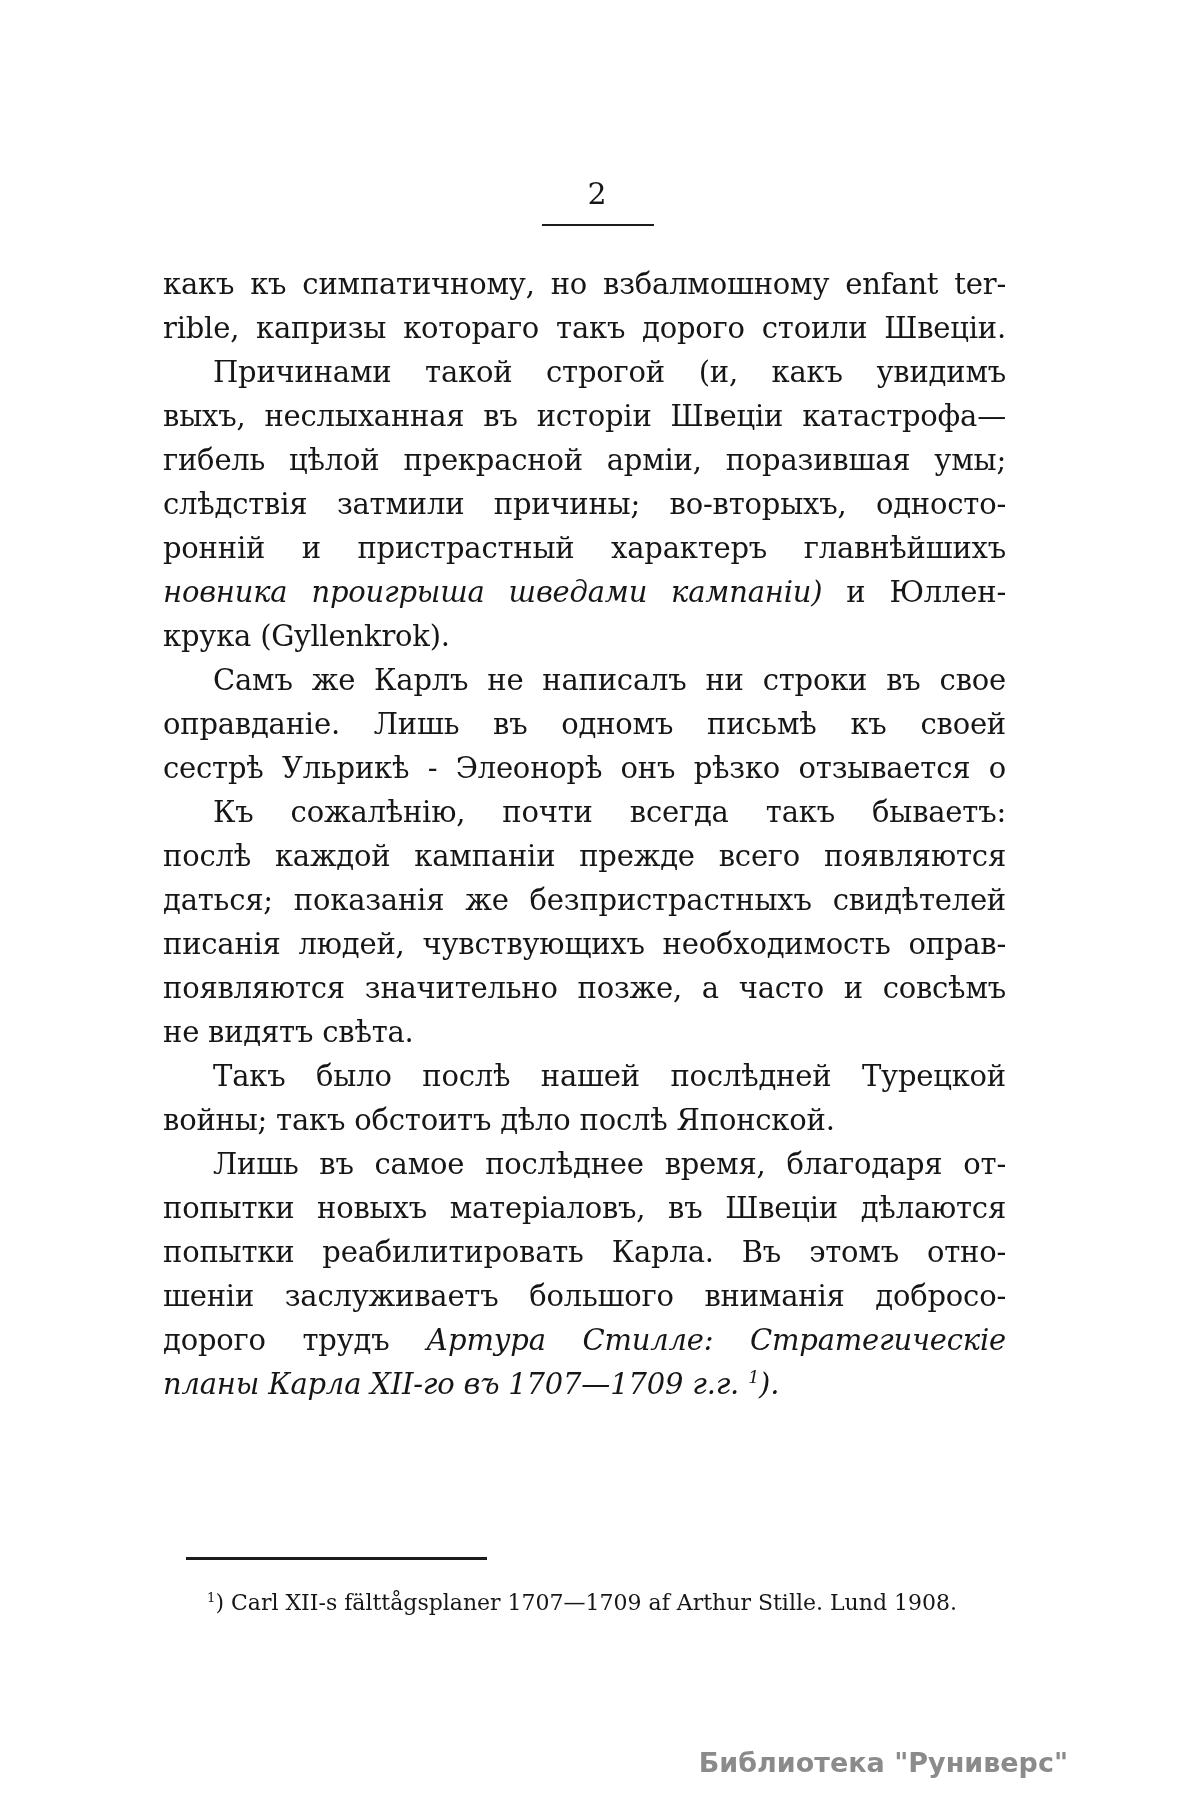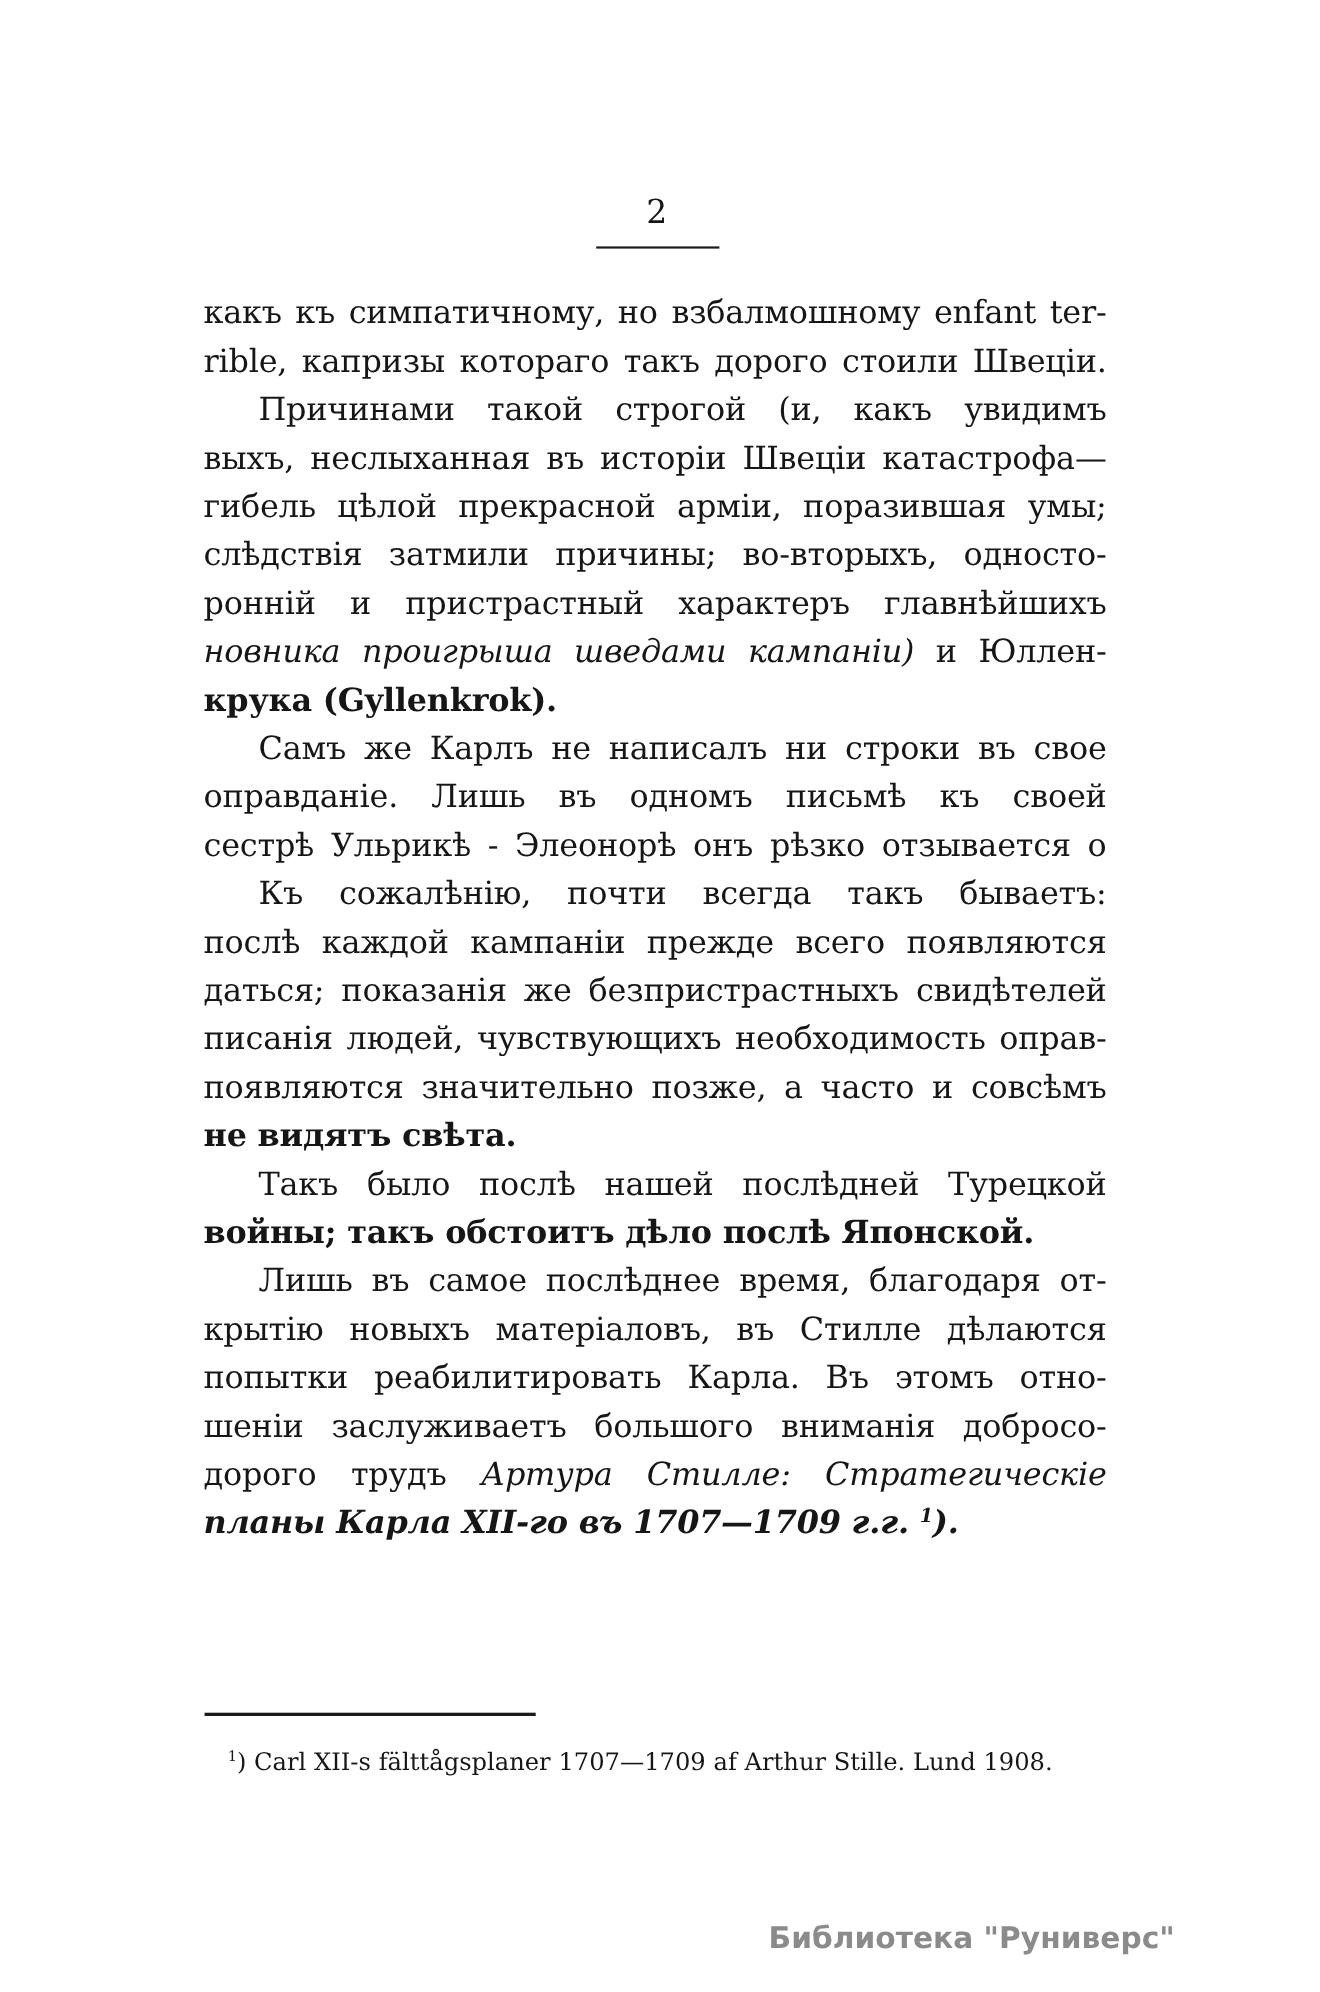--- a/index.html
+++ b/index.html
@@ -24,23 +24,22 @@
   .body-text {
     position:absolute; top:262px; left:163px; width:843px;
     font-size:29px; line-height:44px;
     letter-spacing:-0.2px;
   }
   .line {
     height:44px;
     text-align:justify;
     text-align-last:justify;
     white-space:normal;
-    margin-left:22px;
   }
-  .line.last { text-align-last:left;font-weight:bold; }
+  .line.last { text-align-last:left; }
   .line.indent { text-indent:50px; }
   .it { font-style:italic; }
   .sup { font-size:0.6em; vertical-align:super; line-height:0; }
   .footnote-rule {
     position:absolute; top:1557px; left:186px;
     width:301px; height:3px; background:#1b1b1b;
   }
   .footnote {
     position:absolute; top:1587px; left:163px; width:860px;
     font-size:22px; line-height:32px;
@@ -75,21 +74,21 @@
       <div class="line"><span>сестрѣ Ульрикѣ - Элеонорѣ онъ рѣзко отзывается о</span></div>
       <div class="line indent"><span>Къ сожалѣнію, почти всегда такъ бываетъ:</span></div>
       <div class="line"><span>послѣ каждой кампаніи прежде всего появляются</span></div>
       <div class="line"><span>даться; показанія же безпристрастныхъ свидѣтелей</span></div>
       <div class="line"><span>писанія людей, чувствующихъ необходимость оправ-</span></div>
       <div class="line"><span>появляются значительно позже, а часто и совсѣмъ</span></div>
       <div class="line last"><span>не видятъ свѣта.</span></div>
       <div class="line indent"><span>Такъ было послѣ нашей послѣдней Турецкой</span></div>
       <div class="line last"><span>войны; такъ обстоитъ дѣло послѣ Японской.</span></div>
       <div class="line indent"><span>Лишь въ самое послѣднее время, благодаря от-</span></div>
-      <div class="line"><span>крытію новыхъ матеріаловъ, въ Стилле дѣлаются</span></div>
+      <div class="line"><span>попытки новыхъ матеріаловъ, въ Швеціи дѣлаются</span></div>
       <div class="line"><span>попытки реабилитировать Карла. Въ этомъ отно-</span></div>
       <div class="line"><span>шеніи заслуживаетъ большого вниманія добросо-</span></div>
       <div class="line"><span>дорого трудъ </span><span class="it">Артура Стилле: Стратегическіе</span></div>
       <div class="line last"><span class="it">планы Карла XII-го въ 1707—1709 г.г. </span><span class="it sup">1</span><span class="it">).</span></div>
     </div>
 
   <div class="footnote-rule"></div>
   <div class="footnote" id="footnote-text"><span class="sup">1</span><span>) Carl XII-s fälttågsplaner 1707—1709 af Arthur Stille. Lund 1908.</span></div>
 
   <div class="watermark">Библиотека "Руниверс"</div>

